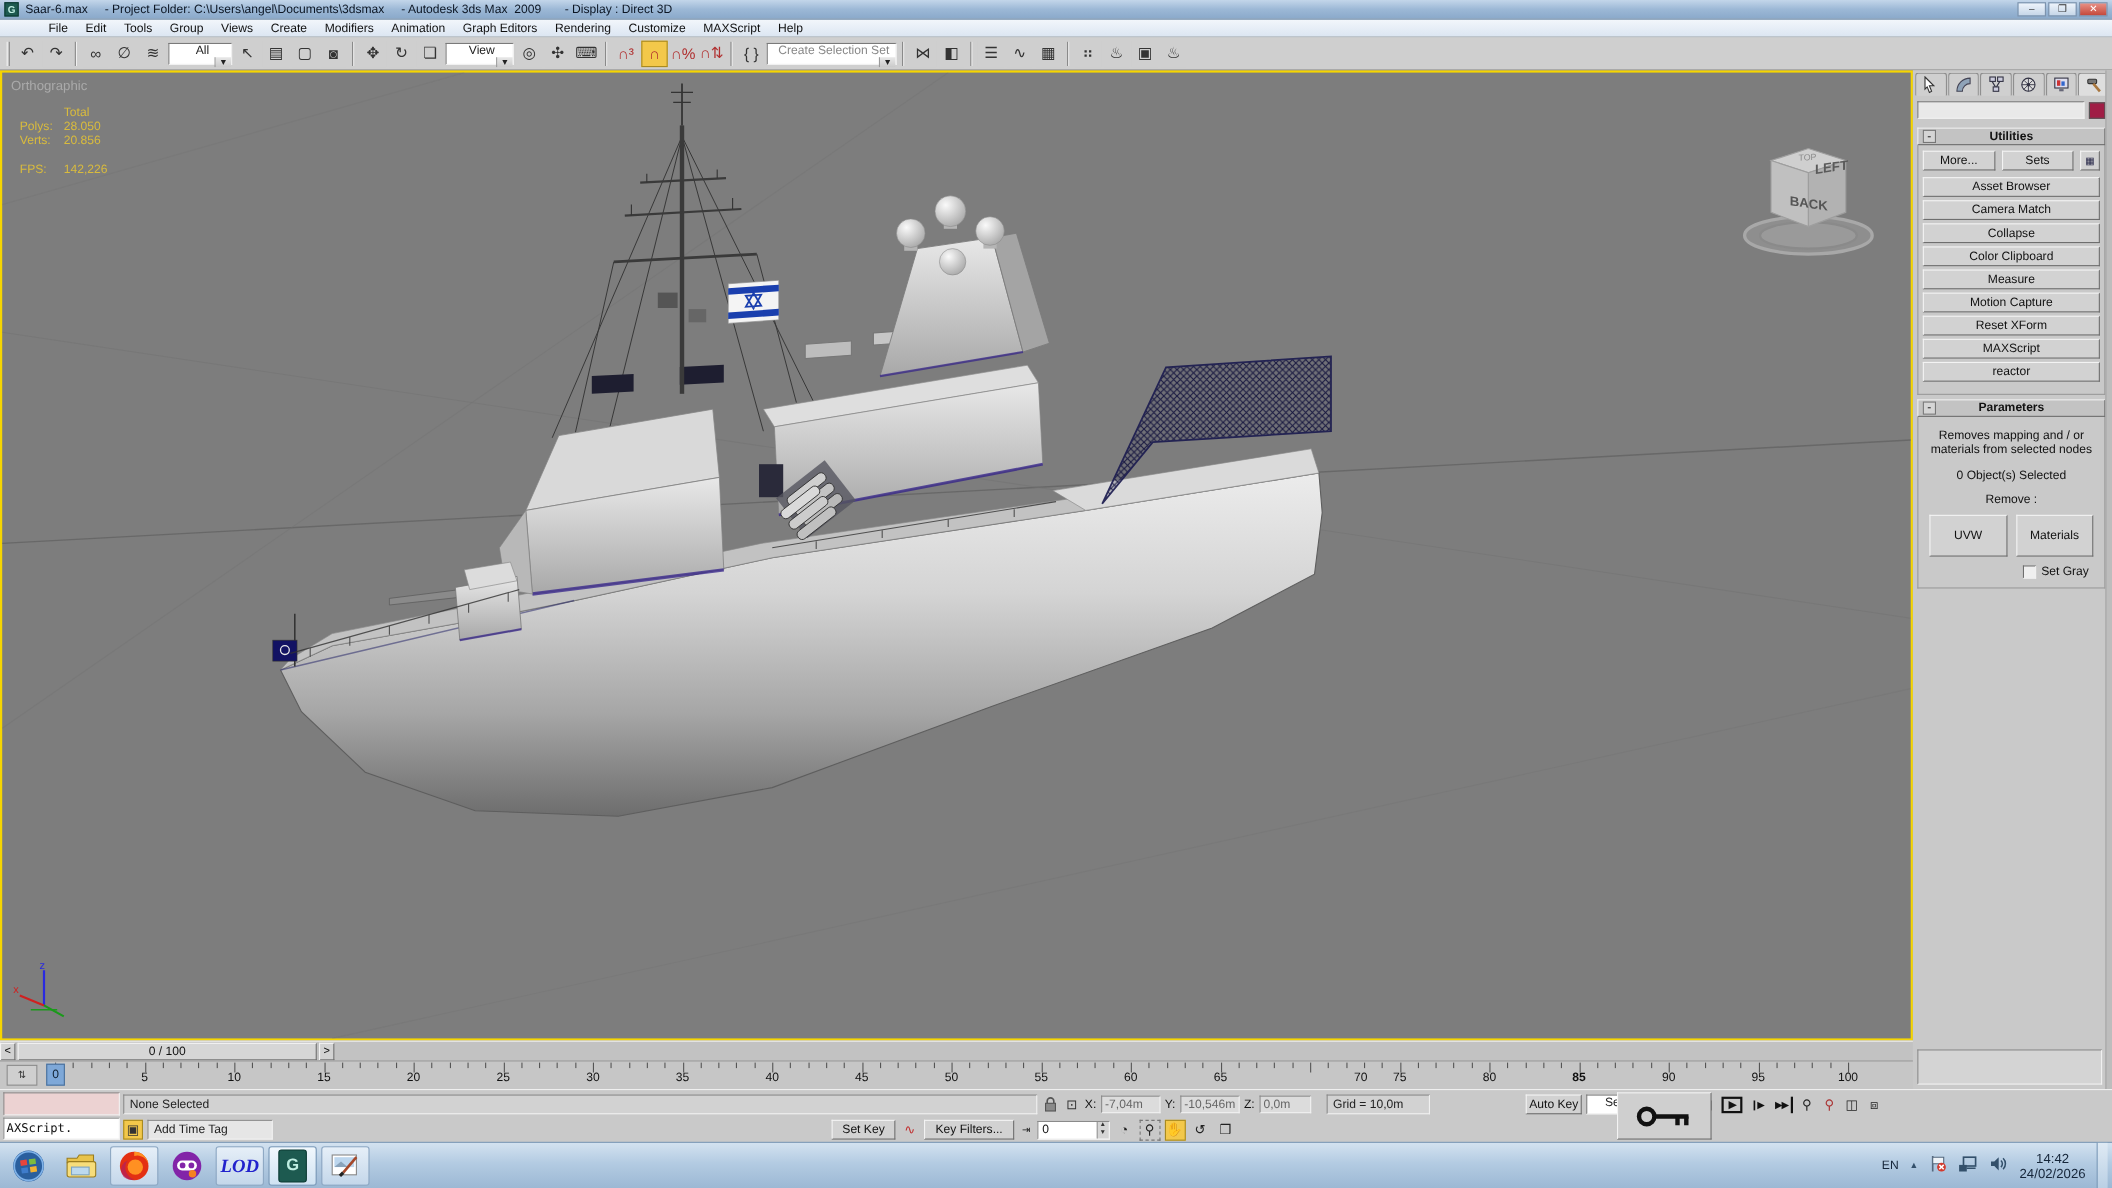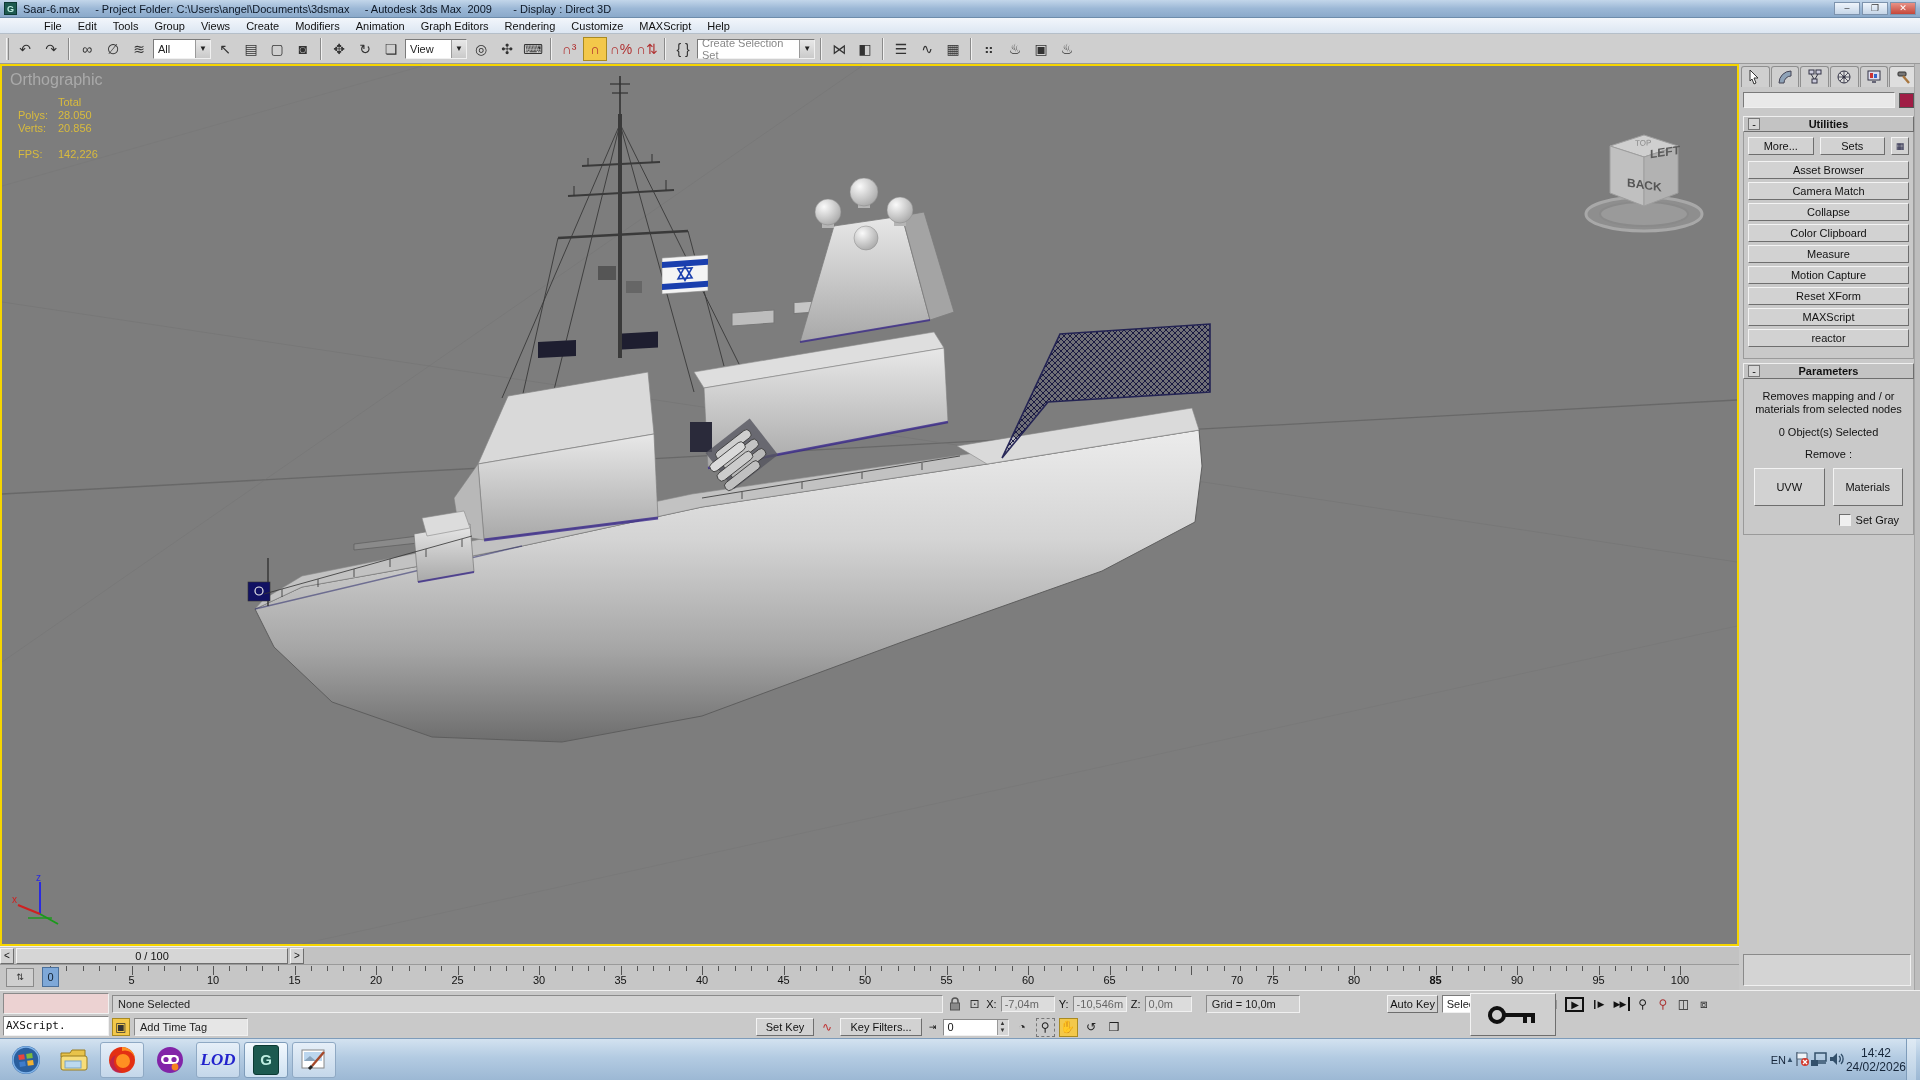--- a/index.html
+++ b/index.html
@@ -24,28 +24,28 @@
   .menu-item { padding:1px 8px; color:#101010; cursor:default; }
 
   
   #toolbar { position:absolute; left:0; top:34px; width:1920px; height:30px; background:#cfcfcf;
     border-bottom:1px solid #9a9a9a; display:flex; align-items:center; padding:0 4px; gap:2px; }
   .grip { width:3px; height:22px; border-left:1px solid #f2f2f2; border-right:1px solid #8a8a8a; margin:0 2px; }
   .tool { width:24px; height:24px; display:flex; align-items:center; justify-content:center;
     font-size:14px; color:#333; background:#cfcfcf; border:1px solid transparent; }
   .tsep { width:2px; height:22px; border-left:1px solid #8a8a8a; border-right:1px solid #f0f0f0; margin:0 3px; }
   .combo { height:20px; background:#fff; border:1px solid; border-color:#7a7a7a #f0f0f0 #f0f0f0 #7a7a7a;
-    display:flex; align-items:center; font-size:11px; color:#222; padding-left:4px; }
+    display:flex; align-items:center; font-size:11px; color:#222; padding-left:4px;flex-direction:column; }
   .combo .arrow { margin-left:auto; width:15px; height:100%; background:linear-gradient(#e8e8e8,#cacaca);
     border-left:1px solid #9a9a9a; font-size:8px; display:flex; align-items:center; justify-content:center; color:#222; }
 
   
   #viewport { position:absolute; left:0; top:64px; width:1739px; height:882px;
     background:#7d7d7d; border:2px solid #f6d500; }
-  #vp-label { position:absolute; left:8px; top:5px; color:#aaa; font-size:16px; }
+  #vp-label { position:absolute; left:8px; top:5px; color:#aaa; font-size:12px; }
   #vp-stats { position:absolute; left:16px; top:30px; color:#d9bb3d; font-size:11px; line-height:13px; }
   #vp-stats .row { display:flex; }
   #vp-stats .l { width:40px; }
   #ship-svg { position:absolute; left:0; top:0; width:1735px; height:878px; }
   #viewcube { position:absolute; left:1578px; top:52px; width:130px; height:120px; }
   #axis-tripod { position:absolute; left:6px; bottom:8px; width:64px; height:64px; }
 
   
   #cmdpanel { position:absolute; left:1739px; top:64px; width:181px; height:926px; background:#c9c9c9; }
   #panel-scrollstrip { position:absolute; right:0; top:0; width:6px; height:100%; background:#bdbdbd; border-left:1px solid #a5a5a5; }
@@ -122,21 +122,21 @@
     text-align:center; background:#d5d5d5; border-left:1px solid #999; color:#333; }
   .navicon { width:19px; height:19px; display:flex; align-items:center; justify-content:center; font-size:12px; color:#222; }
   .yellowbg { background:#f3c84a !important; border:1px solid #a98a20; }
 
   
   #taskbar { position:absolute; left:0; top:1038px; width:1920px; height:42px;
     background:linear-gradient(#d3e2f0,#b3cbe2 45%,#9cb8d4); border-top:1px solid #7e9cba; display:flex; align-items:center; }
   .tb-item { width:44px; height:36px; margin-left:4px; display:flex; align-items:center; justify-content:center; border-radius:3px; }
   .tb-framed { border:1px solid #8fa9c4; background:linear-gradient(#e6eff8,#c4d7ea); }
   .tb-active { background:linear-gradient(#f2f8fd,#cfe2f2); border:1px solid #7e9cba; }
-  #tray { margin-left:auto; display:flex; align-items:center; gap:0; padding-right:4px; height:100%; }
+  #tray { margin-left:auto; display:flex; align-items:center; gap:10px; padding-right:4px; height:100%; }
   #tray .txt { color:#16263a; }
   #clock { text-align:center; color:#16263a; line-height:14px; font-size:12px; }
   #show-desktop { width:10px; height:42px; border-left:1px solid #7e9cba; background:linear-gradient(#dfeaf4,#b9cfe4); }
   #lod-badge { font-style:italic; font-weight:bold; color:#2222cc; font-size:17px; font-family:"Liberation Serif",serif; }
   #max-badge { width:26px; height:30px; background:#1d5a50; border:1px solid #0c3a33; border-radius:3px;
     color:#bfeee2; font-weight:bold; font-size:15px; text-align:center; line-height:28px; }
 </style>
 </head>
 <body>
 

